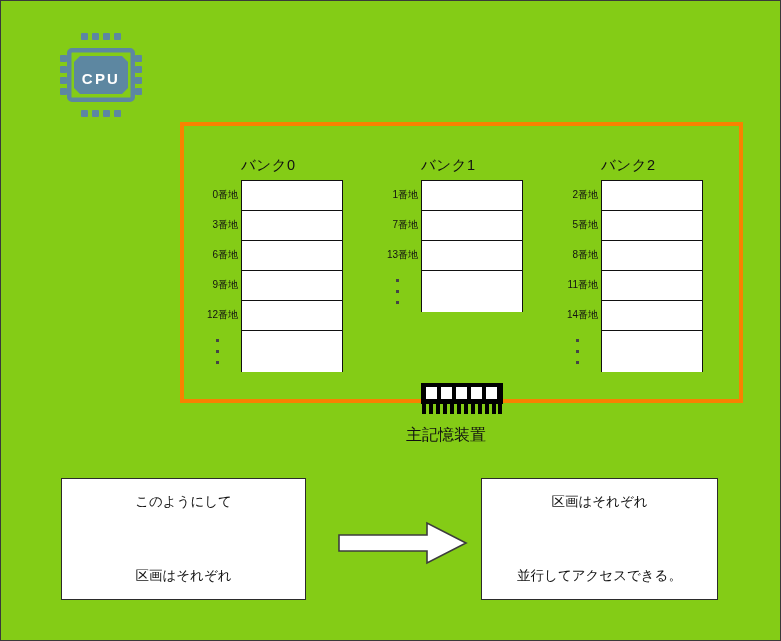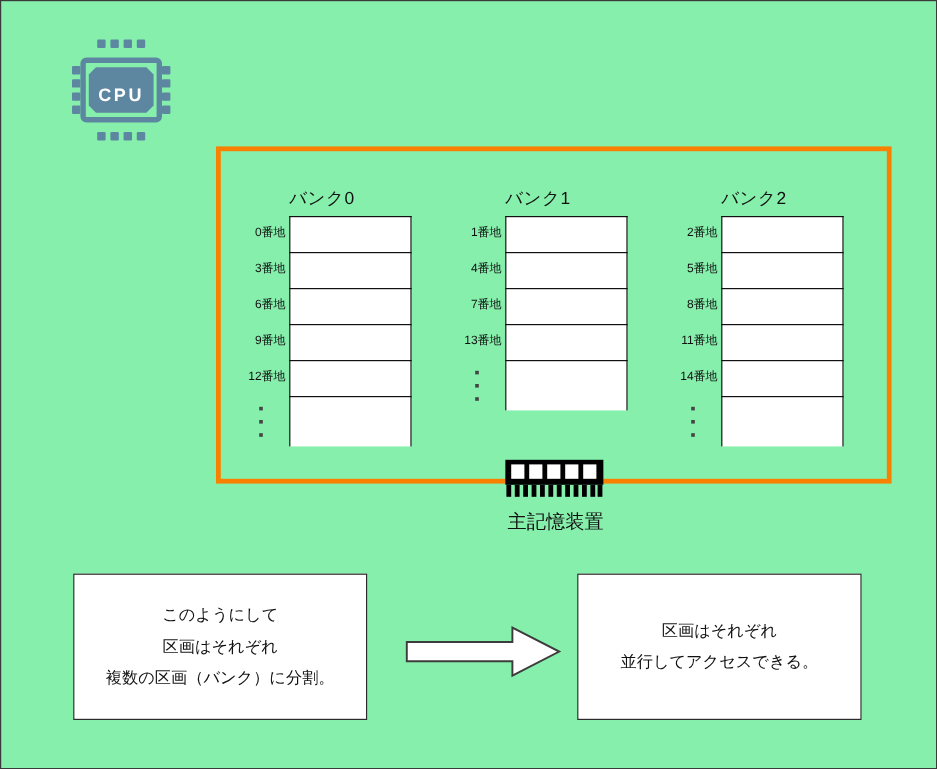--- a/index.html
+++ b/index.html
@@ -7,21 +7,21 @@
     padding: 0;
     background: #ffffff;
   }
   body {
     font-family: "Liberation Sans", "DejaVu Sans", sans-serif;
   }
   #page {
     position: relative;
     width: 781px;
     height: 641px;
-    background: #86efac;
+    background: #84cc16;
     border: 1px solid #3a3a3a;
     box-sizing: border-box;
     overflow: hidden;
   }
 
   
   #cpu-icon {
     position: absolute;
     left: 57px;
     top: 30px;
@@ -118,39 +118,40 @@
   
   #ram-icon {
     position: absolute;
     left: 420px;
     top: 382px;
     width: 82px;
     height: 32px;
   }
   #ram-caption {
     position: absolute;
-    left: 381px;
+    left: 364px;
     top: 424px;
     width: 162px;
     text-align: center;
     font-size: 16px;
     color: #111111;
     white-space: nowrap;
   }
 
   
   .note-box {
     position: absolute;
     border: 1.3px solid #2b2b2b;
     box-sizing: border-box;
     background: #ffffff;
     display: flex;
     flex-direction: column;
     align-items: center;
     justify-content: center;
+    gap: 48px;
   }
   #note-left {
     left: 60px;
     top: 477px;
     width: 245px;
     height: 122px;
   }
   #note-right {
     left: 480px;
     top: 477px;
@@ -247,24 +248,20 @@
         <div class="cell"></div>
       </div>
     </div>
   </div>
 
   <div class="bank-group" id="bank-group-1">
     <div class="bank-title">バンク1</div>
     <div class="bank-rows">
       <div class="bank-row first">
         <div class="addr-label">1番地</div>
-        <div class="cell"></div>
-      </div>
-      <div class="bank-row">
-        <div class="addr-label">4番地</div>
         <div class="cell"></div>
       </div>
       <div class="bank-row">
         <div class="addr-label">7番地</div>
         <div class="cell"></div>
       </div>
       <div class="bank-row">
         <div class="addr-label">13番地</div>
         <div class="cell"></div>
       </div>
@@ -335,21 +332,20 @@
         <rect x="71" y="21" width="4" height="10"></rect>
         <rect x="77" y="21" width="4" height="10"></rect>
       </g>
     </svg>
   </div>
   <div id="ram-caption">主記憶装置</div>
 
   <div class="note-box" id="note-left">
     <div class="note-line">このようにして</div>
     <div class="note-line">区画はそれぞれ</div>
-    <div class="note-line">複数の区画（バンク）に分割。</div>
   </div>
 
   <div class="note-box" id="note-right">
     <div class="note-line">区画はそれぞれ</div>
     <div class="note-line">並行してアクセスできる。</div>
   </div>
 
   <div id="flow-arrow">
     <svg viewBox="0 0 132 46" width="132" height="46" aria-hidden="true">
       <polygon points="2,15 90,15 90,3 129,23 90,43 90,31 2,31" fill="#ffffff" stroke="#3c3c3c" stroke-width="1.6" stroke-linejoin="miter"></polygon>

